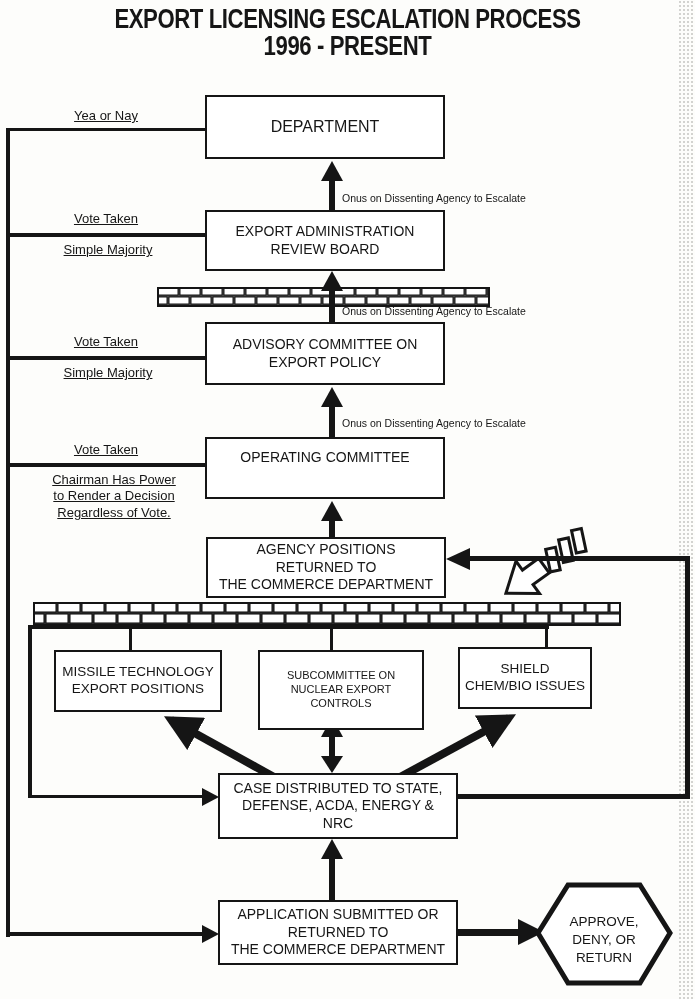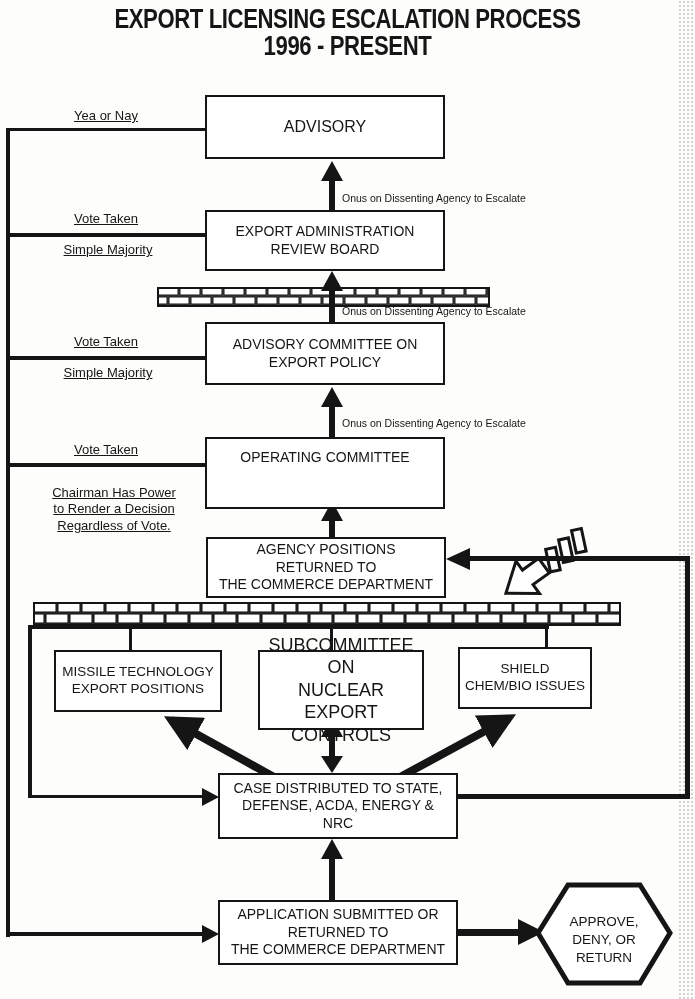--- a/index.html
+++ b/index.html
@@ -135,49 +135,49 @@
   <svg class="layer z2" style="left:498px; top:527px;" width="100" height="75">
     <g transform="translate(88,8) rotate(-36)">
       <polygon points="-99,0 -72,-20 -72,-9 -52,-9 -52,9 -72,9 -72,20" fill="#fff" stroke="#151515" stroke-width="3"></polygon>
       <rect x="-46" y="-11" width="10" height="23" fill="#fff" stroke="#151515" stroke-width="3" transform="rotate(24,-41,0)"></rect>
       <rect x="-30" y="-11" width="10" height="23" fill="#fff" stroke="#151515" stroke-width="3" transform="rotate(24,-25,0)"></rect>
       <rect x="-14" y="-11" width="10" height="23" fill="#fff" stroke="#151515" stroke-width="3" transform="rotate(24,-9,0)"></rect>
     </g>
   </svg>
 
   <div class="box" style="left:205px; top:95px;  width:240px; height:64px; font-size:16px;">
-    <span class="lbl">ADVISORY</span>
+    <span class="lbl">DEPARTMENT</span>
   </div>
 
   <div class="box" style="left:205px; top:210px; width:240px; height:61px;">
     <span class="lbl">EXPORT ADMINISTRATION
 REVIEW BOARD</span>
   </div>
 
   <div class="box" style="left:205px; top:322px; width:240px; height:63px;">
     <span class="lbl">ADVISORY COMMITTEE ON
 EXPORT POLICY</span>
   </div>
 
-  <div class="box" style="left:205px; top:437px; width:240px; height:72px; align-items:flex-start; padding-top:10px;">
+  <div class="box" style="left:205px; top:437px; width:240px; height:62px; align-items:flex-start; padding-top:10px;">
     <span class="lbl">OPERATING COMMITTEE</span>
   </div>
 
   <div class="box" style="left:206px; top:537px; width:240px; height:61px;">
     <span class="lbl">AGENCY POSITIONS
 RETURNED TO
 THE COMMERCE DEPARTMENT</span>
   </div>
 
   <div class="box" style="left:54px;  top:650px; width:168px; height:62px; font-size:13.5px;">
     <span class="lbl">MISSILE TECHNOLOGY
 EXPORT POSITIONS</span>
   </div>
 
-  <div class="box" style="left:258px; top:650px; width:166px; height:80px; font-size:18px;">
+  <div class="box" style="left:258px; top:650px; width:166px; height:80px; font-size:11px;">
     <span class="lbl">SUBCOMMITTEE ON
 NUCLEAR EXPORT
 CONTROLS</span>
   </div>
 
   <div class="box" style="left:458px; top:647px; width:134px; height:62px; font-size:13.5px;">
     <span class="lbl">SHIELD
 CHEM/BIO ISSUES</span>
   </div>
 
@@ -204,21 +204,21 @@
 
   <div class="note side-label note-center" style="left:46px; top:108px; width:120px;">Yea or Nay</div>
 
   <div class="note side-label note-center" style="left:46px; top:211px; width:120px;">Vote Taken</div>
   <div class="note side-label note-center" style="left:42px; top:242px; width:132px;">Simple Majority</div>
 
   <div class="note side-label note-center" style="left:46px; top:334px; width:120px;">Vote Taken</div>
   <div class="note side-label note-center" style="left:42px; top:365px; width:132px;">Simple Majority</div>
 
   <div class="note side-label note-center" style="left:46px; top:442px; width:120px;">Vote Taken</div>
-  <div class="note side-label note-center lbl" style="left:28px; top:472px; width:172px; line-height:1.25;margin-top:13px;">Chairman Has Power
+  <div class="note side-label note-center lbl" style="left:28px; top:472px; width:172px; line-height:1.25;">Chairman Has Power
 to Render a Decision
 Regardless of Vote.</div>
 
   <div class="note small" style="left:342px; top:192px;">Onus on Dissenting Agency to Escalate</div>
   <div class="note small" style="left:342px; top:305px;">Onus on Dissenting Agency to Escalate</div>
   <div class="note small" style="left:342px; top:417px;">Onus on Dissenting Agency to Escalate</div>
 
 
 </div>
 

